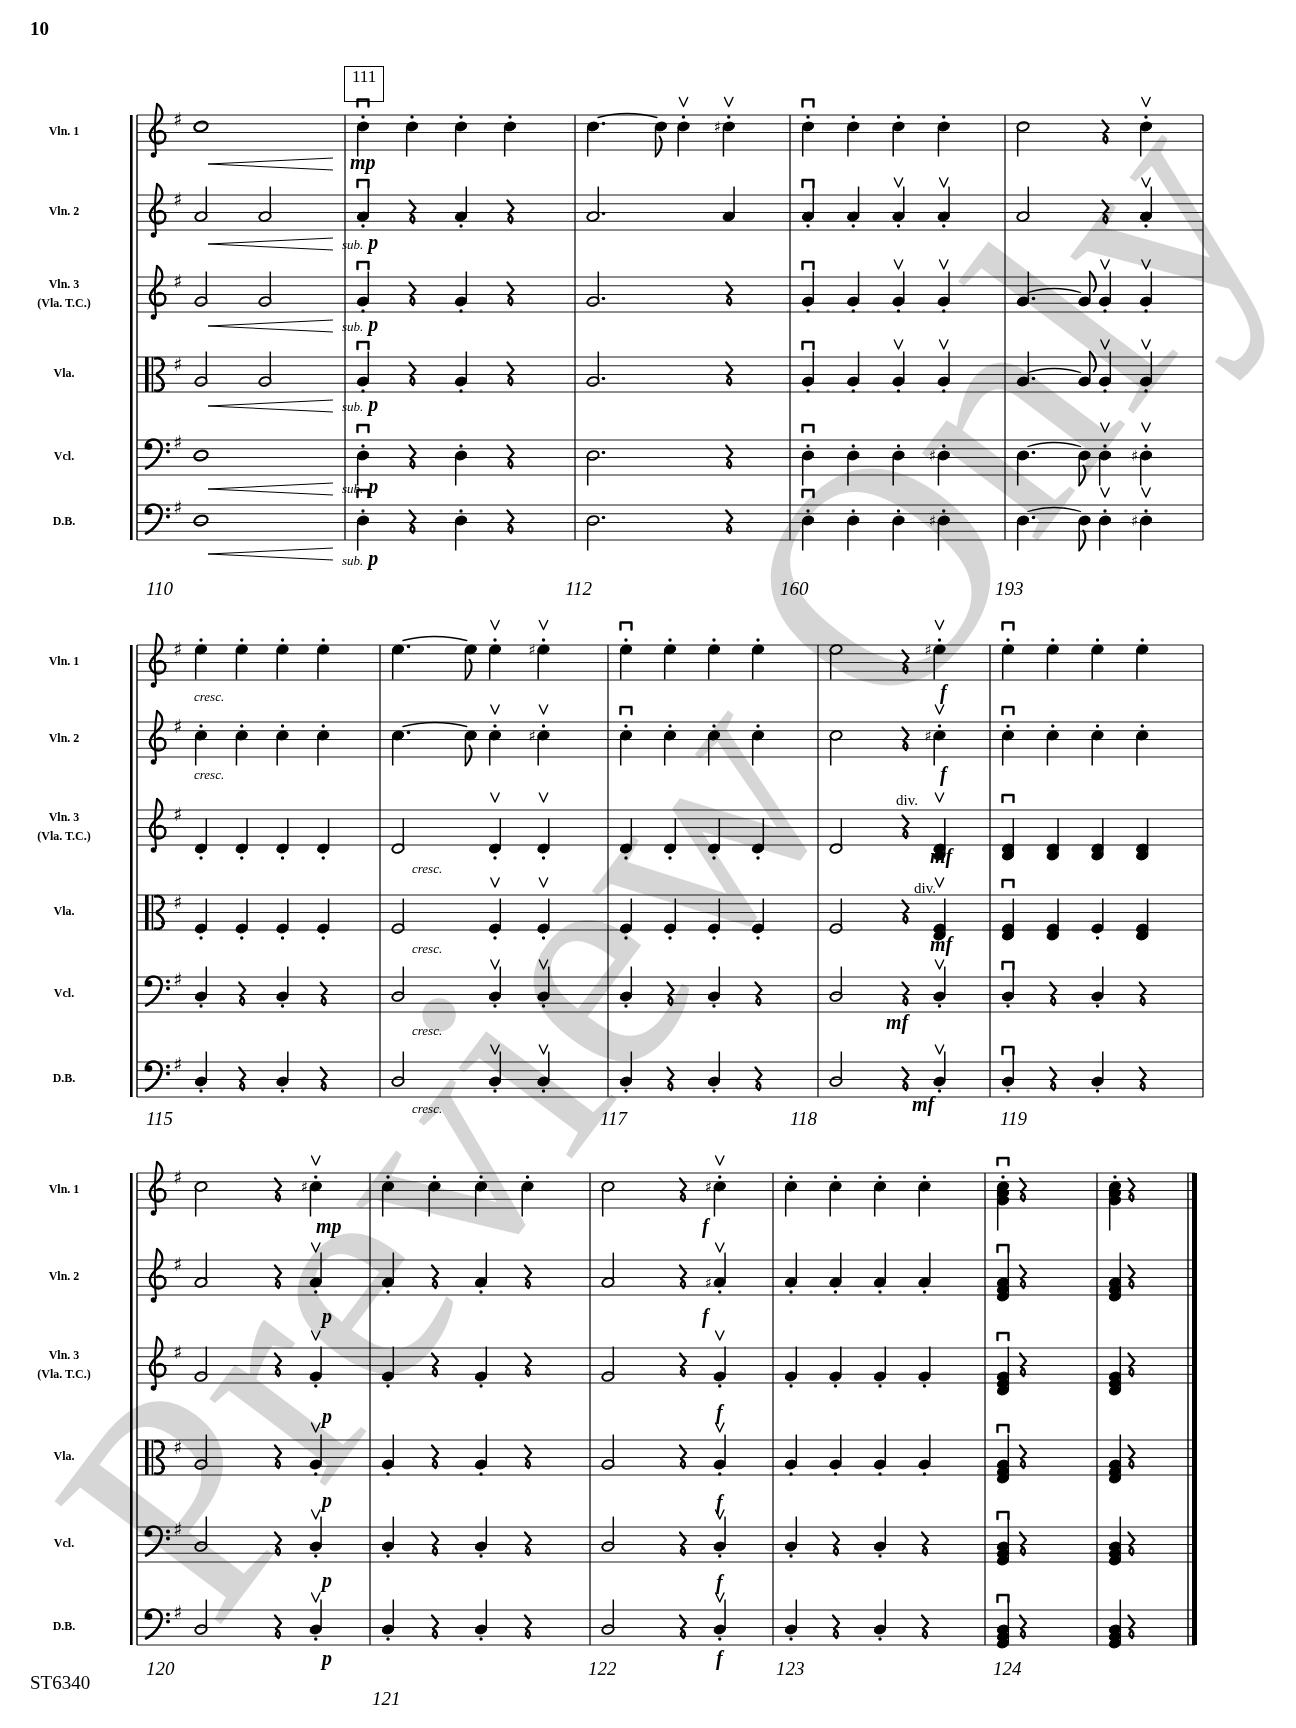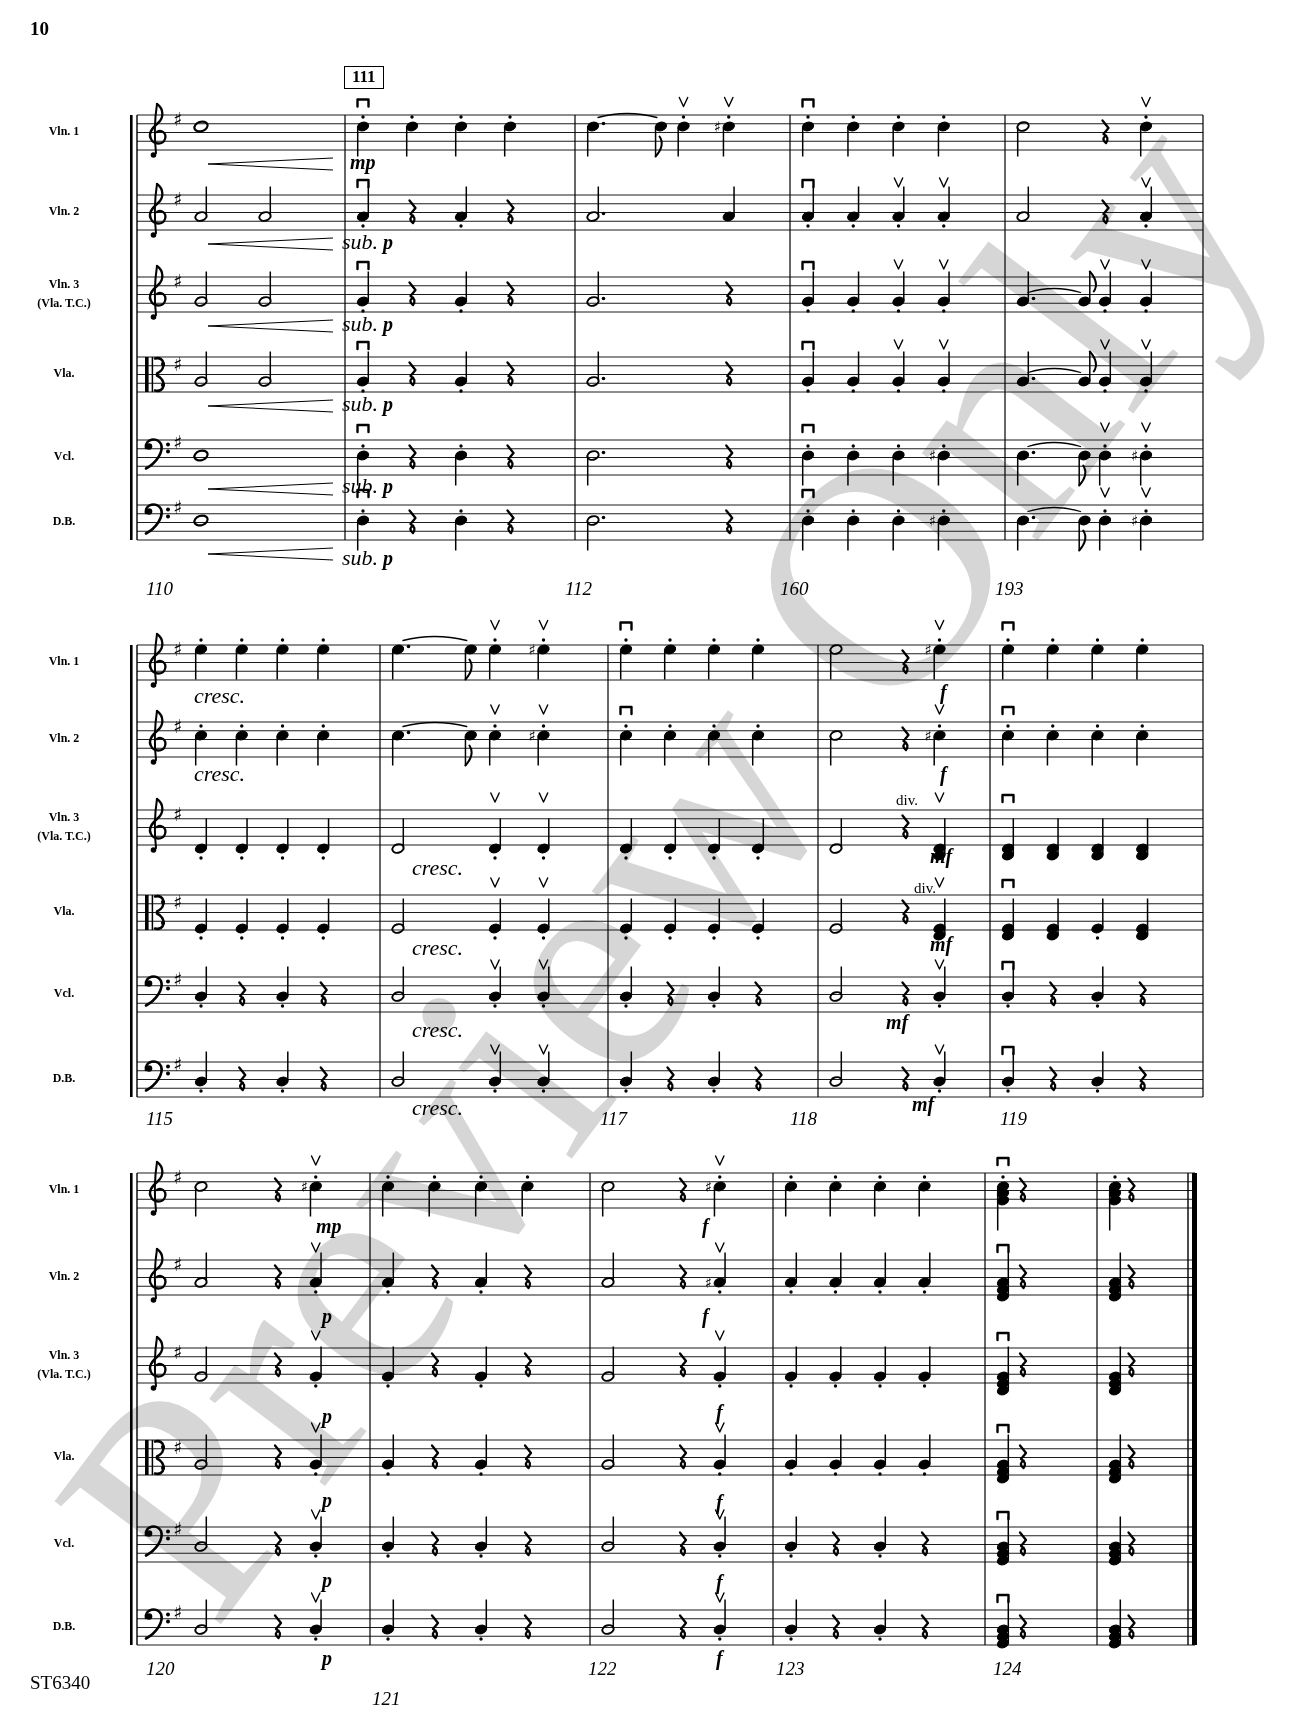--- a/index.html
+++ b/index.html
@@ -10,25 +10,25 @@
         font-family:"Liberation Serif",serif;font-size:316px;color:#d6d6d6;
         white-space:nowrap;z-index:0;letter-spacing:2px;}
   #score-svg{position:absolute;left:0;top:0;z-index:1;}
   #text-layer{position:absolute;left:0;top:0;width:1296px;height:1728px;z-index:2;pointer-events:none;}
   .page-number{position:absolute;left:30px;top:18px;font-size:19px;font-weight:bold;z-index:2;}
   .catalog{position:absolute;left:30px;top:1672px;font-size:19px;z-index:2;}
   .ins-label{position:absolute;width:128px;text-align:center;font-weight:bold;
         font-size:12px;line-height:19px;}
   .m-num{position:absolute;font-style:italic;font-size:19px;}
   .dyn{position:absolute;white-space:nowrap;line-height:20px;}
-  .dyn .w{font-style:italic;font-size:22px;}
+  .dyn .w{font-style:italic;font-size:13px;}
   .dyn .l{font-style:italic;font-weight:bold;font-size:20px;}
   .dyn .plain{font-size:15px;}
-  .rehearsal{position:absolute;border:1.7px solid #000;padding:0px 7px 1px 7px;
-        font-weight:bold;font-size:17px;z-index:2;background:transparent;}
+  .rehearsal{position:absolute;border:1.7px solid #000;padding:0px 7px 14px 7px;
+        font-weight:normal;font-size:17px;z-index:2;background:transparent;}
 </style>
 </head>
 <body>
 
 <div class="page">
   <div class="watermark">Preview Only</div>
   <div class="page-number">10</div>
   <div class="catalog">ST6340</div>
   <svg id="score-svg" xmlns="http://www.w3.org/2000/svg" viewBox="0 0 1296 1728" width="1296" height="1728">
       <line x1="137" y1="115" x2="1203" y2="115" stroke="#1c1c1c" stroke-width="1.1"></line>

